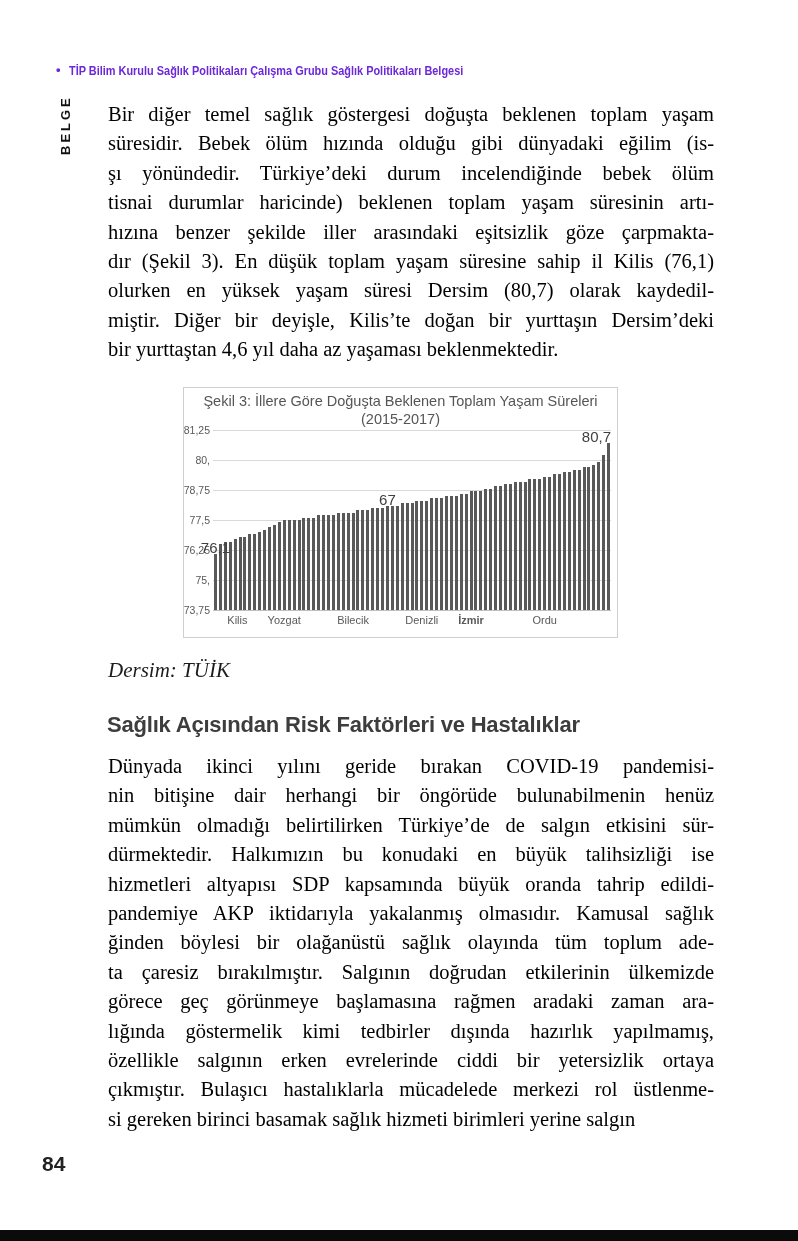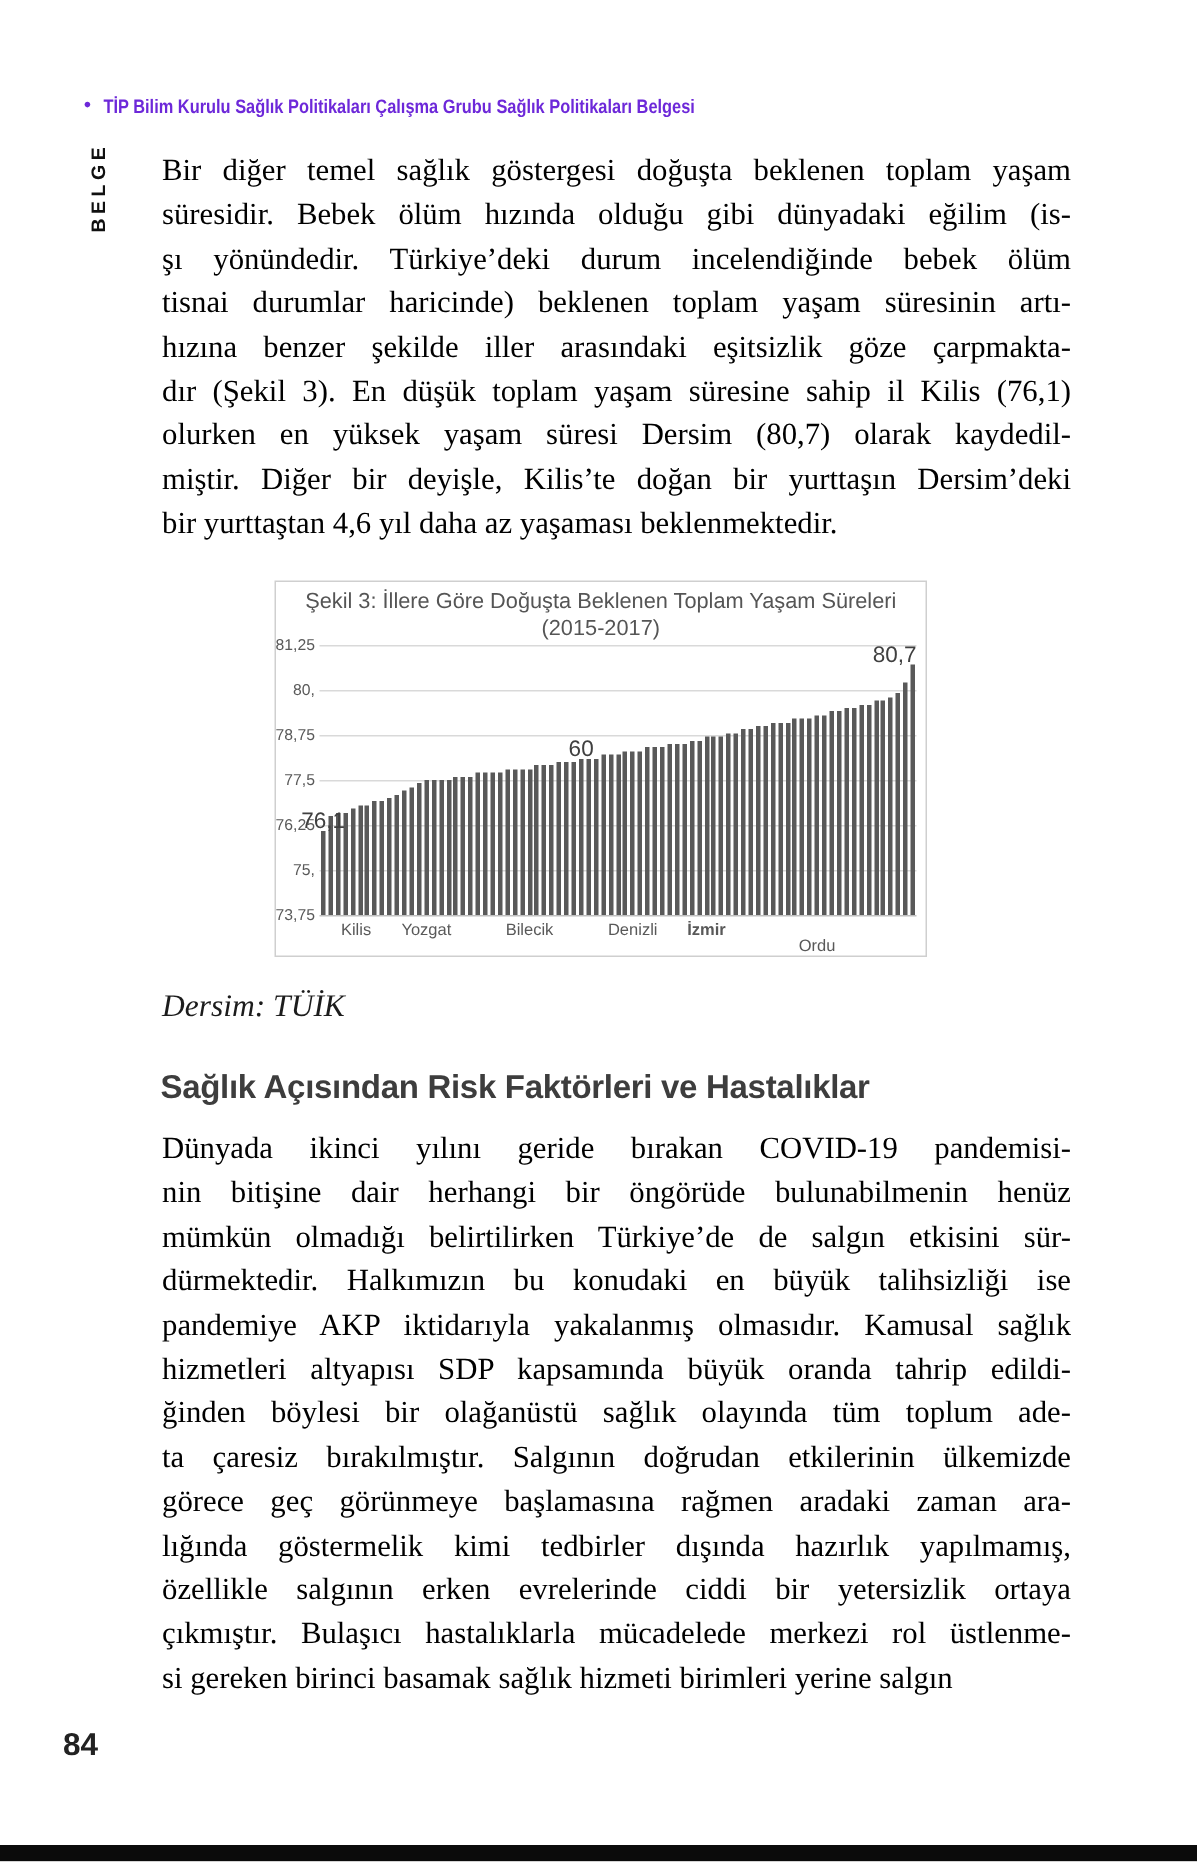--- a/index.html
+++ b/index.html
@@ -186,38 +186,38 @@
         <div class="bar" style="left: 374.432px; height: 142.8px; background: rgb(89, 89, 89);"></div>
         <div class="bar" style="left: 379.346px; height: 145.2px; background: rgb(89, 89, 89);"></div>
         <div class="bar" style="left: 384.259px; height: 147.6px; background: rgb(89, 89, 89);"></div>
         <div class="bar" style="left: 389.173px; height: 154.8px; background: rgb(89, 89, 89);"></div>
         <div class="bar" style="left: 394.086px; height: 166.8px; background: rgb(89, 89, 89);"></div>
         <div class="xlab" style="top: 184px; left: -29.5432px; text-align: right;">Kilis</div>
         <div class="xlab" style="top: 184px; left: 39.2469px;">Yozgat</div>
         <div class="xlab" style="top: 184px; left: 108.037px;">Bilecik</div>
         <div class="xlab" style="top: 184px; left: 176.827px;">Denizli</div>
         <div class="xlab" style="top: 184px; left: 226px; font-weight: bold;">İzmir</div>
-        <div class="xlab" style="top: 184px; left: 299.667px; margin-top: 11px;">Ordu</div>
+        <div class="xlab" style="top: 184px; left: 299.667px;">Ordu</div>
         <div class="dlab" style="top: 108.6px; left: 2.45679px; transform: translateX(-50%);">76,1</div>
-        <div class="dlab" style="top: 60.6px; left: 174.432px; transform: translateX(-50%);">60</div>
+        <div class="dlab" style="top: 60.6px; left: 174.432px; transform: translateX(-50%);">67</div>
         <div class="dlab" style="top: -1.8px; right: 0px;">80,7</div>
       </div>
   </div>
 
   <div class="kaynak">Dersim: TÜİK</div>
 
   <h2 class="sec-head">Sağlık Açısından Risk Faktörleri ve Hastalıklar</h2>
 
   <div class="para para2">
       <div class="tline">Dünyada ikinci yılını geride bırakan COVID-19 pandemisi-</div>
       <div class="tline">nin bitişine dair herhangi bir öngörüde bulunabilmenin henüz</div>
       <div class="tline">mümkün olmadığı belirtilirken Türkiye’de de salgın etkisini sür-</div>
       <div class="tline">dürmektedir. Halkımızın bu konudaki en büyük talihsizliği ise</div>
+      <div class="tline">hizmetleri altyapısı SDP kapsamında büyük oranda tahrip edildi-</div>
       <div class="tline">pandemiye AKP iktidarıyla yakalanmış olmasıdır. Kamusal sağlık</div>
-      <div class="tline">hizmetleri altyapısı SDP kapsamında büyük oranda tahrip edildi-</div>
       <div class="tline">ğinden böylesi bir olağanüstü sağlık olayında tüm toplum ade-</div>
       <div class="tline">ta çaresiz bırakılmıştır. Salgının doğrudan etkilerinin ülkemizde</div>
       <div class="tline">görece geç görünmeye başlamasına rağmen aradaki zaman ara-</div>
       <div class="tline">lığında göstermelik kimi tedbirler dışında hazırlık yapılmamış,</div>
       <div class="tline">özellikle salgının erken evrelerinde ciddi bir yetersizlik ortaya</div>
       <div class="tline">çıkmıştır. Bulaşıcı hastalıklarla mücadelede merkezi rol üstlenme-</div>
       <div class="tline tline-last">si gereken birinci basamak sağlık hizmeti birimleri yerine salgın</div>
     </div>
 
   <div class="pagenum">84</div>

